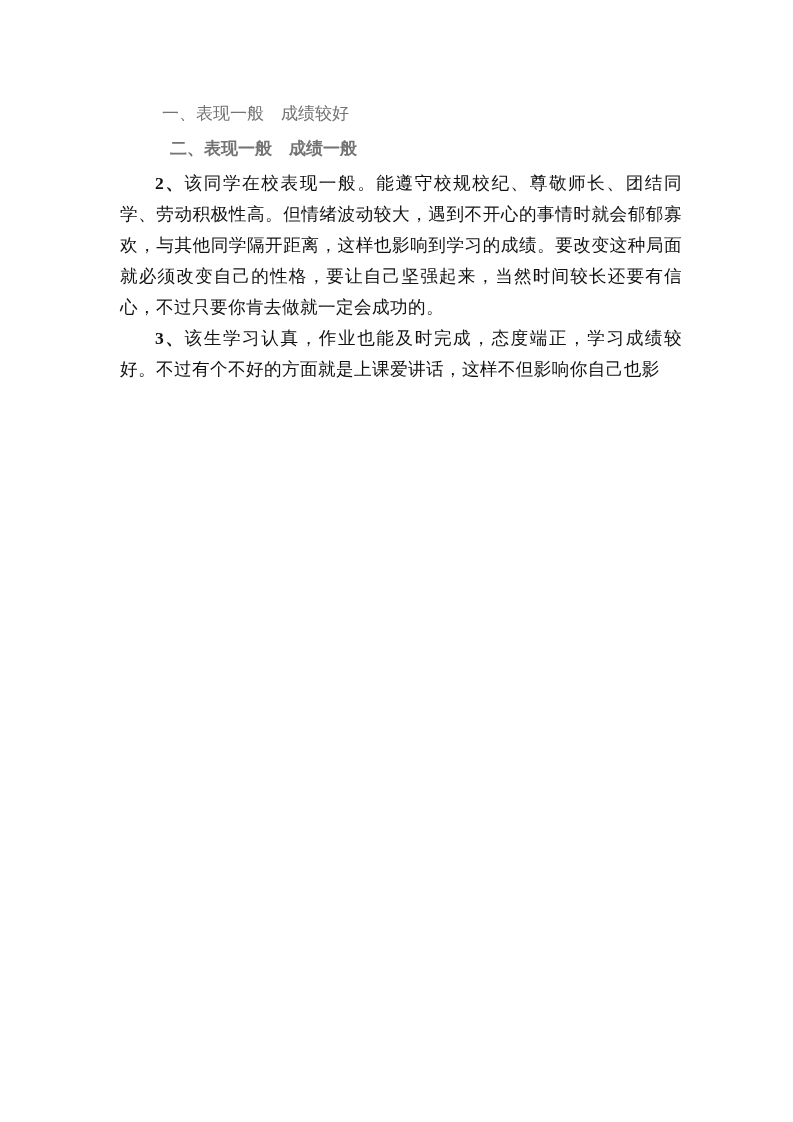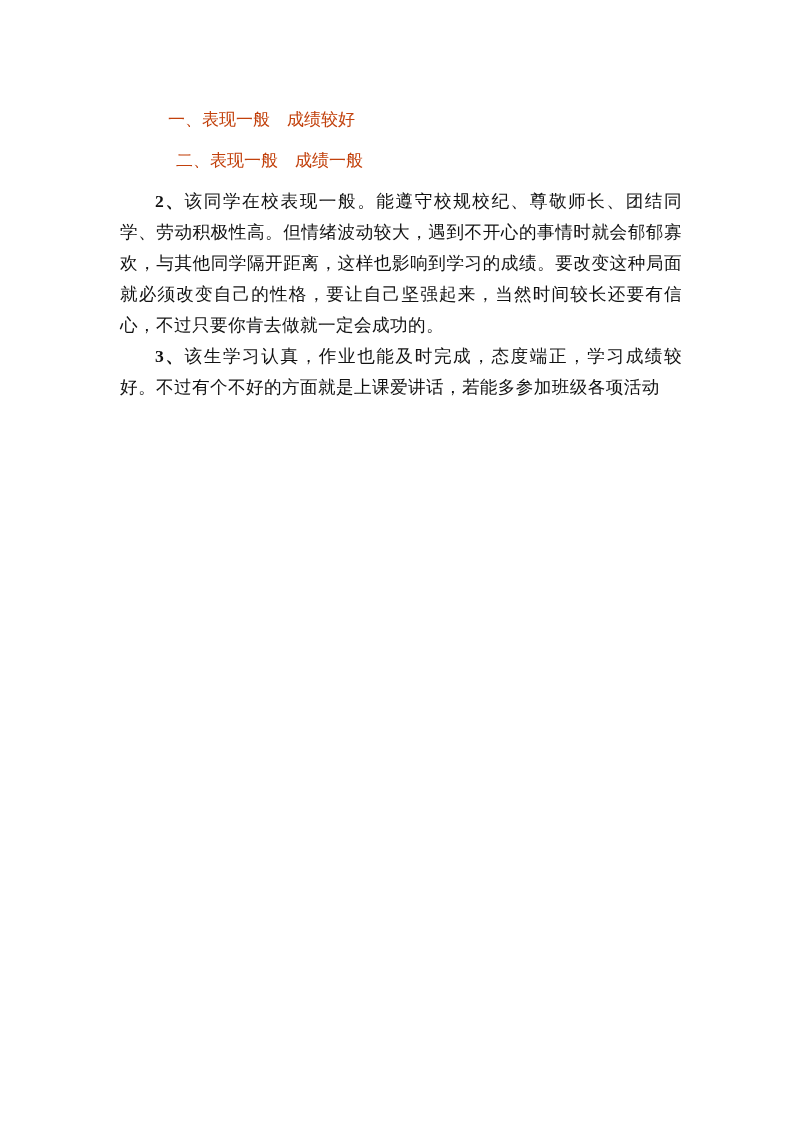--- a/index.html
+++ b/index.html
@@ -8,30 +8,30 @@
     position: absolute;
     left: 120px;
     top: 94px;
     width: 562px;
     font-family: "DejaVu Serif", "Liberation Serif", serif;
     font-size: 17.6px;
     line-height: 31px;
     color: #111111;
   }
   .heading {
-    margin: 10px;
-    color: #c2410c;
+    margin: 4px;
+    color: #737373;
     font-family: "DejaVu Sans", "Liberation Sans", sans-serif;
     font-size: 17px;
     line-height: 31px;
     font-weight: normal;
     white-space: pre;
   }
   .heading.h1 { padding-left: 38px; }
-  .heading.h2 { padding-left: 46px; }
+  .heading.h2 { padding-left: 46px; font-weight: bold; }
   .para {
     margin: 0;
     text-indent: 35px;
     text-align: justify;
     letter-spacing: 0.4px;
   }
   .num { font-weight: bold; font-family: "Liberation Serif", serif; }
 </style>
 </head>
 <body>
@@ -43,15 +43,15 @@
 
 
 
 
 
   <h2 class="heading h2">二、表现一般　成绩一般</h2>
 
 
   <p class="para"><span class="num">2</span><span class="num">、</span><span>该同学在校表现一般。能遵守校规校纪、尊敬师长、团结同学、劳动积极性高。但情绪波动较大，遇到不开心的事情时就会郁郁寡欢，与其他同学隔开距离，这样也影响到学习的成绩。要改变这种局面就必须改变自己的性格，要让自己坚强起来，当然时间较长还要有信心，不过只要你肯去做就一定会成功的。</span></p>
 
-  <p class="para"><span class="num">3</span><span class="num">、</span><span>该生学习认真，作业也能及时完成，态度端正，学习成绩较好。不过有个不好的方面就是上课爱讲话，若能多参加班级各项活动</span></p>
+  <p class="para"><span class="num">3</span><span class="num">、</span><span>该生学习认真，作业也能及时完成，态度端正，学习成绩较好。不过有个不好的方面就是上课爱讲话，这样不但影响你自己也影</span></p>
 
 </div>
 
 </body></html>

